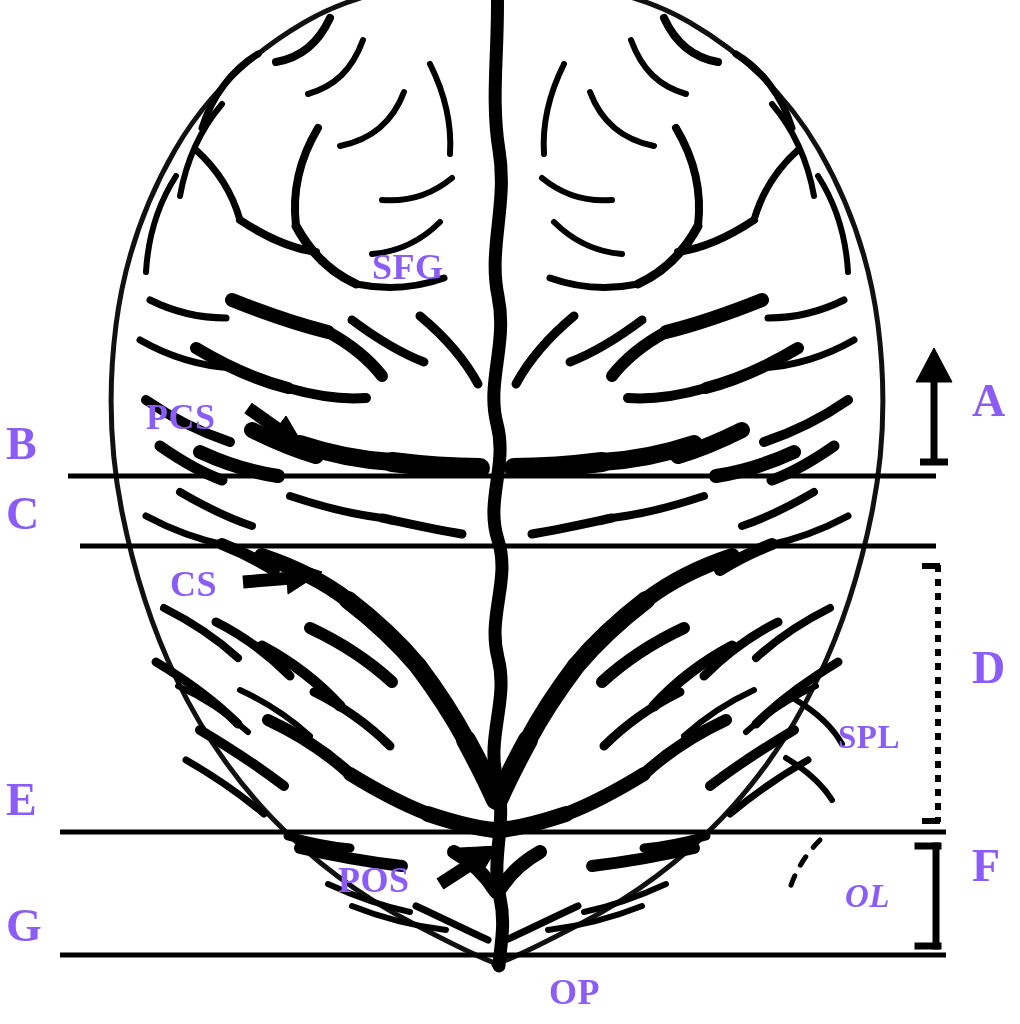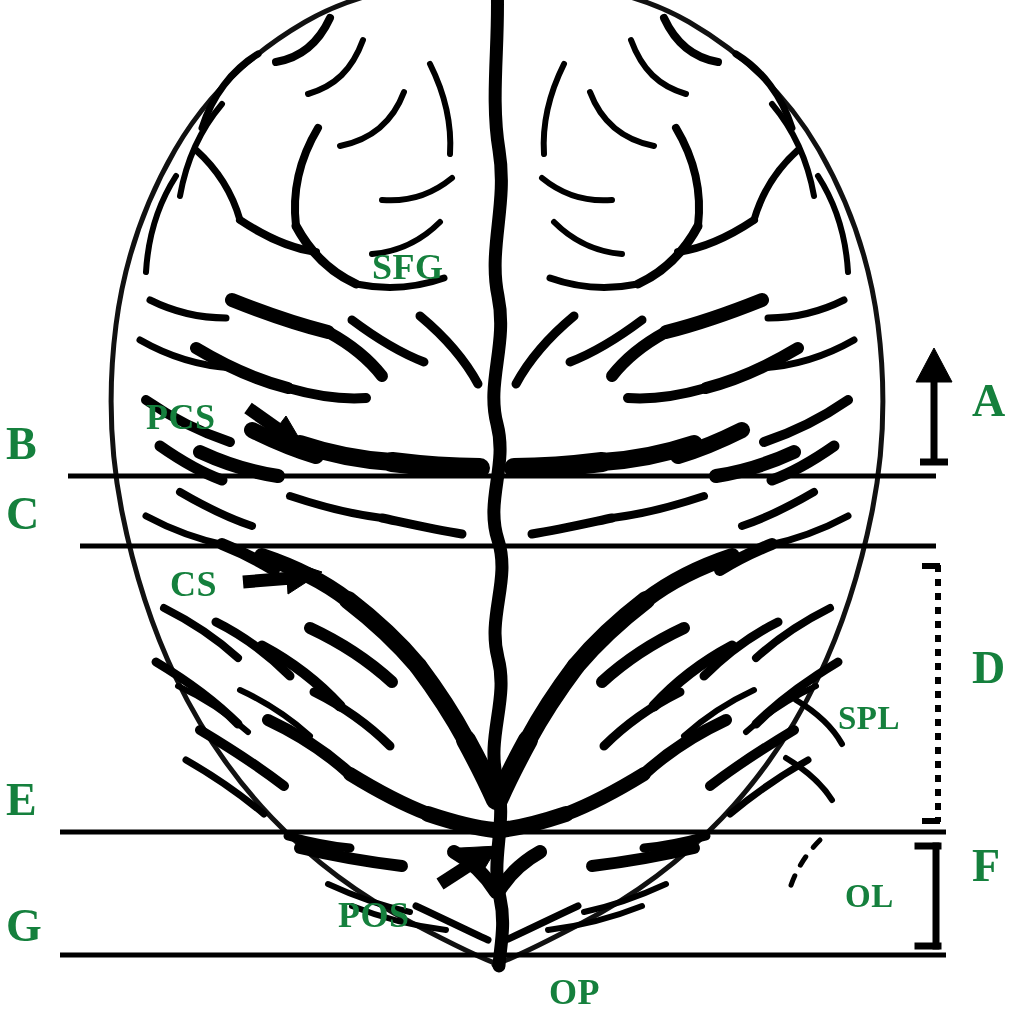--- a/index.html
+++ b/index.html
@@ -21,21 +21,21 @@
     position: absolute;
     left: 0;
     top: 0;
     width: 1020px;
     height: 1024px;
   }
   .label {
     position: absolute;
     font-family: "Liberation Serif", serif;
     font-weight: bold;
-    color: #15803d;
+    color: #8b5cf6;
     white-space: nowrap;
     line-height: 1;
     letter-spacing: 0.5px;
   }
   .section-label {
     font-size: 46px;
   }
   .anat-label {
     font-size: 36px;
   }
@@ -268,18 +268,18 @@
   <div class="label section-label" style="left:6px; top:421px;">B</div>
   <div class="label section-label" style="left:6px; top:491px;">C</div>
   <div class="label section-label" style="left:972px; top:645px;">D</div>
   <div class="label section-label" style="left:6px; top:777px;">E</div>
   <div class="label section-label" style="left:972px; top:843px;">F</div>
   <div class="label section-label" style="left:6px; top:903px;">G</div>
 
   <div class="label anat-label" style="left:372px; top:249px;">SFG</div>
   <div class="label anat-label" style="left:146px; top:399px;">PCS</div>
   <div class="label anat-label" style="left:170px; top:566px;font-family:Liberation Serif, serif;">CS</div>
-  <div class="label anat-label-sm" style="left:838px; top:702px;">SPL</div>
-  <div class="label anat-label" style="left:338px; top:862px;margin-top:35px;">POS</div>
-  <div class="label anat-label-sm" style="left:845px; top:880px;">OL</div>
+  <div class="label anat-label-sm" style="left:838px; top:721px;">SPL</div>
+  <div class="label anat-label" style="left:338px; top:862px;">POS</div>
+  <div class="label anat-label-sm" style="left:845px; top:880px;font-style:italic;">OL</div>
   <div class="label anat-label" style="left:549px; top:974px;text-align:center;">OP</div>
 
 </div>
 
 </body></html>

